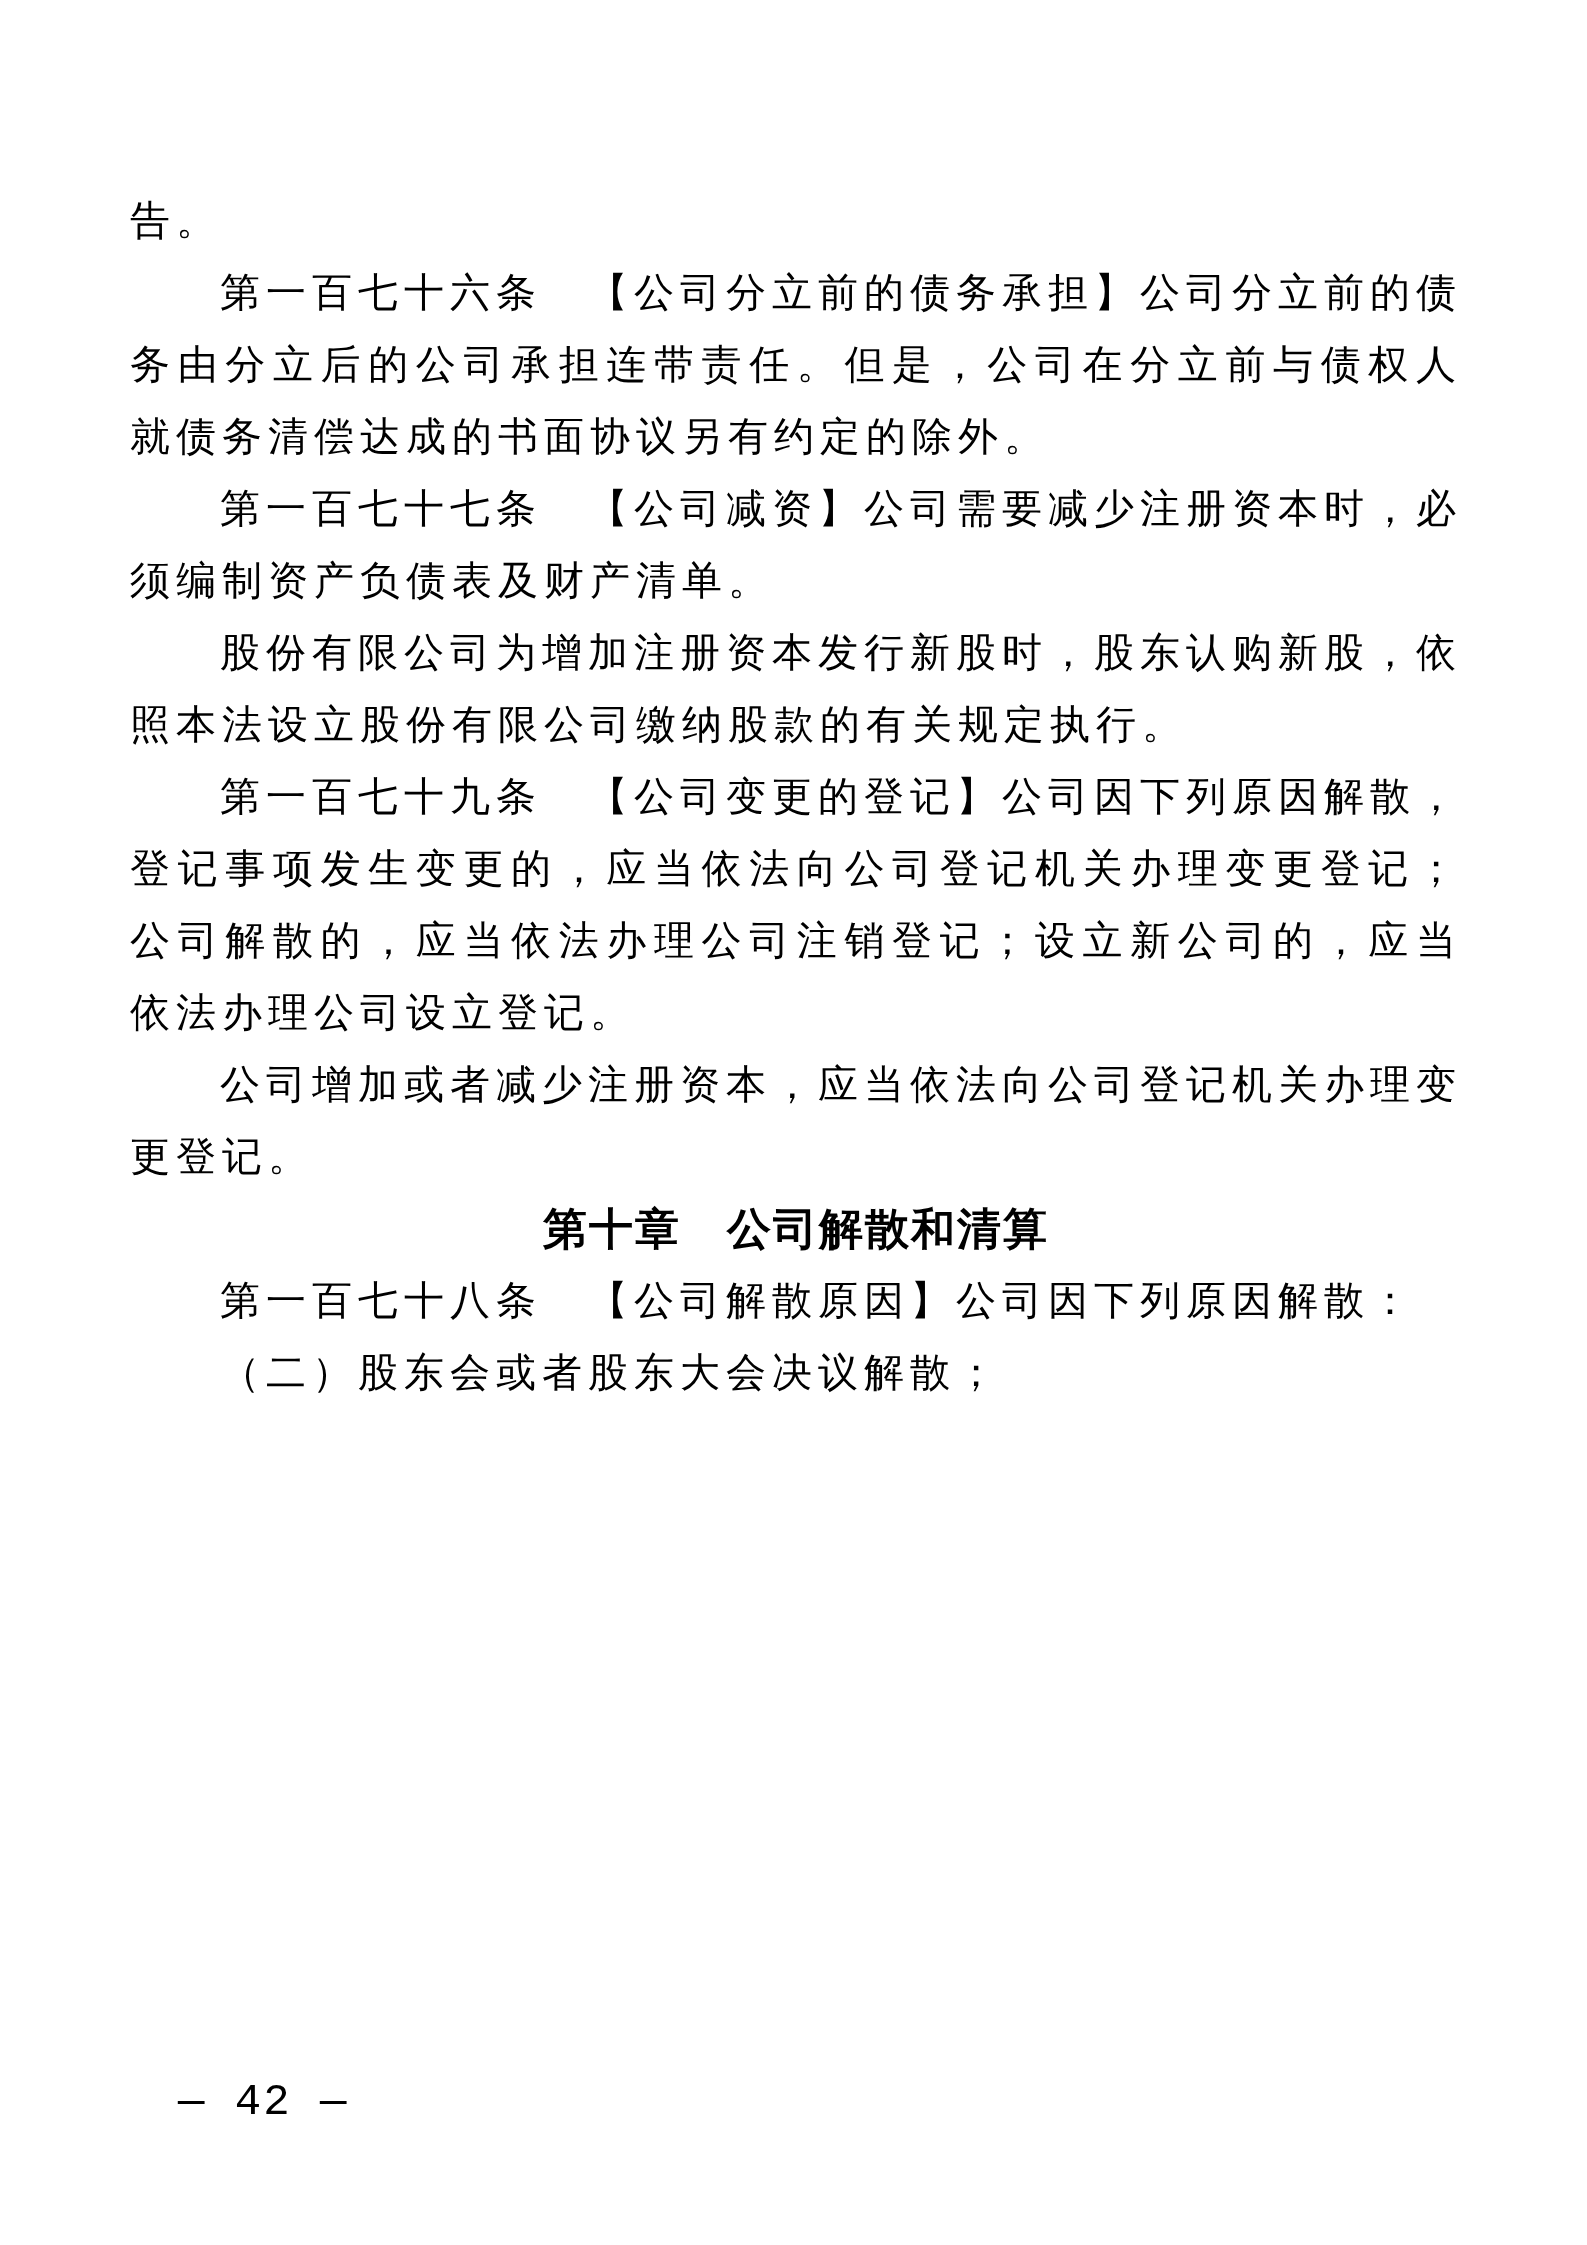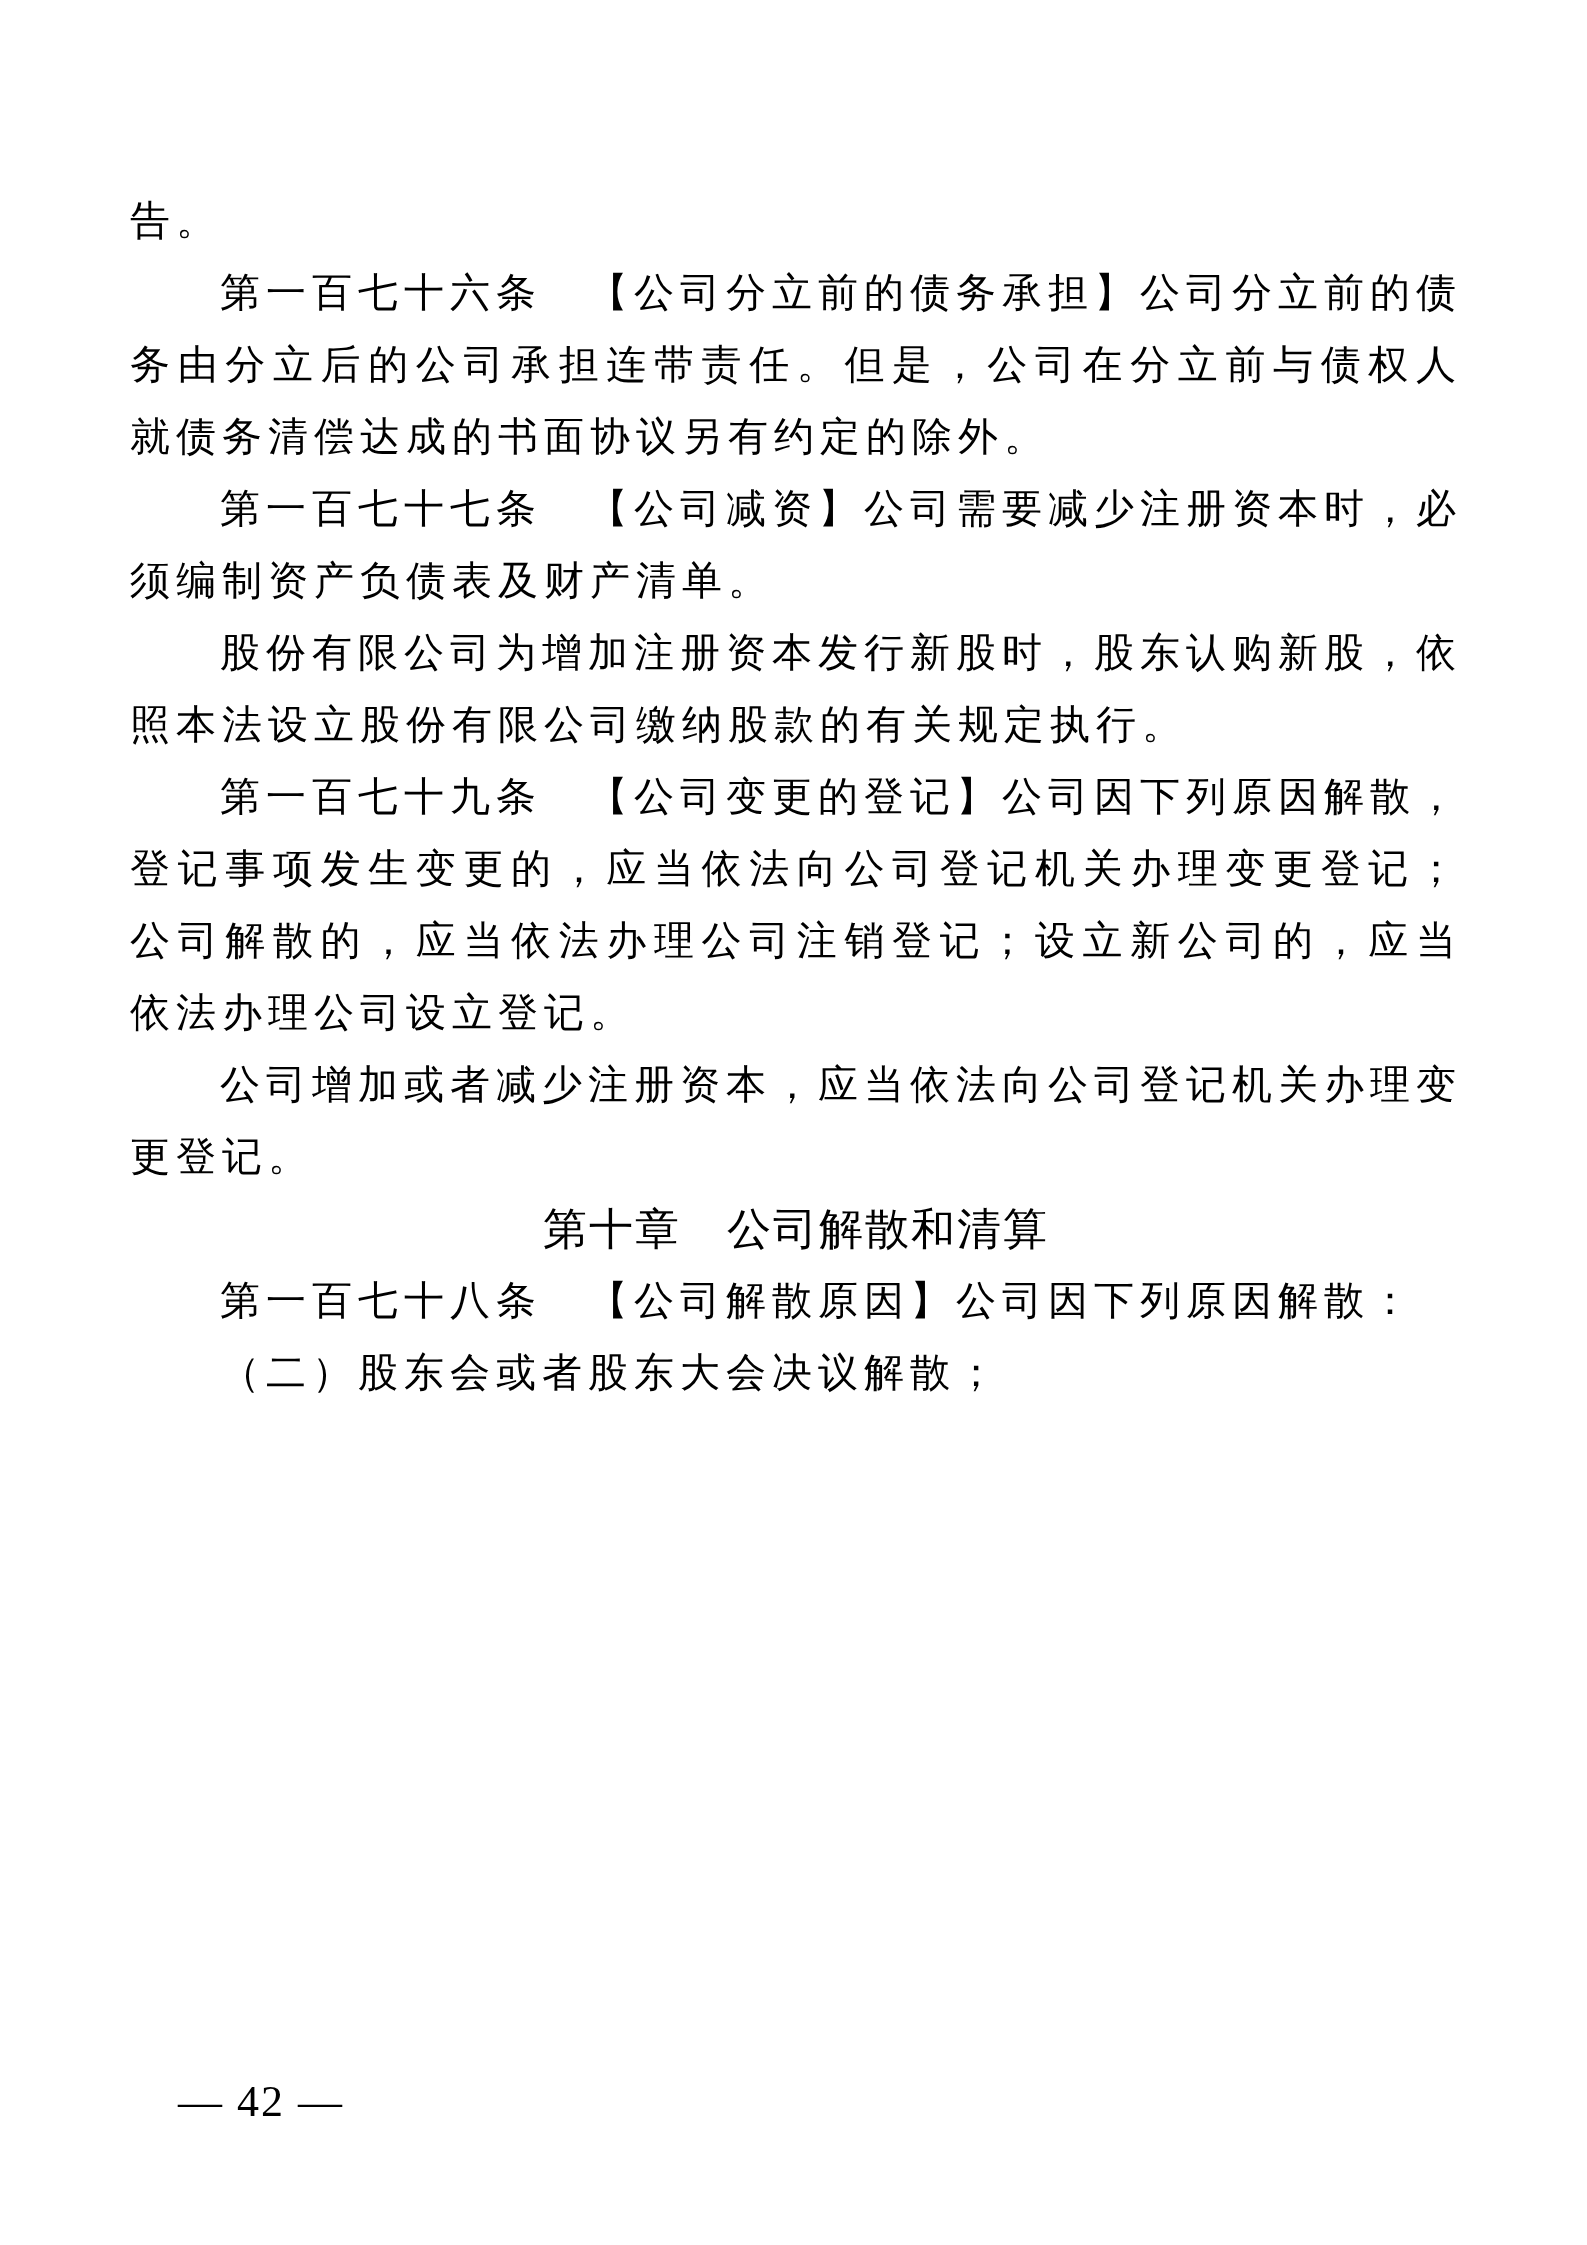--- a/index.html
+++ b/index.html
@@ -30,34 +30,34 @@
     text-align: justify;
     text-justify: inter-character;
     font-weight: 400;
   }
   .content p.ind {
     text-indent: 90px;
   }
   .chapter {
     margin: 0;
     font-family: "Liberation Sans", "DejaVu Sans", sans-serif;
-    font-weight: 400;
+    font-weight: 700;
     font-size: 44px;
     line-height: 72px;
     letter-spacing: 2px;
     text-align: center;
   }
   .footer {
     position: absolute;
     left: 178px;
     top: 2078px;
     font-size: 44px;
     line-height: 48px;
     letter-spacing: 2px;
-    font-family: Liberation Serif, serif;
+    font-family: Liberation Mono, monospace;
   }
 </style>
 </head>
 <body>
 
 <div class="page">
   <div class="content">
     <p class="cont">告。</p>
     <p class="ind">第一百七十六条　【公司分立前的债务承担】公司分立前的债务由分立后的公司承担连带责任。但是，公司在分立前与债权人就债务清偿达成的书面协议另有约定的除外。</p>
     <p class="ind">第一百七十七条　【公司减资】公司需要减少注册资本时，必须编制资产负债表及财产清单。</p>

